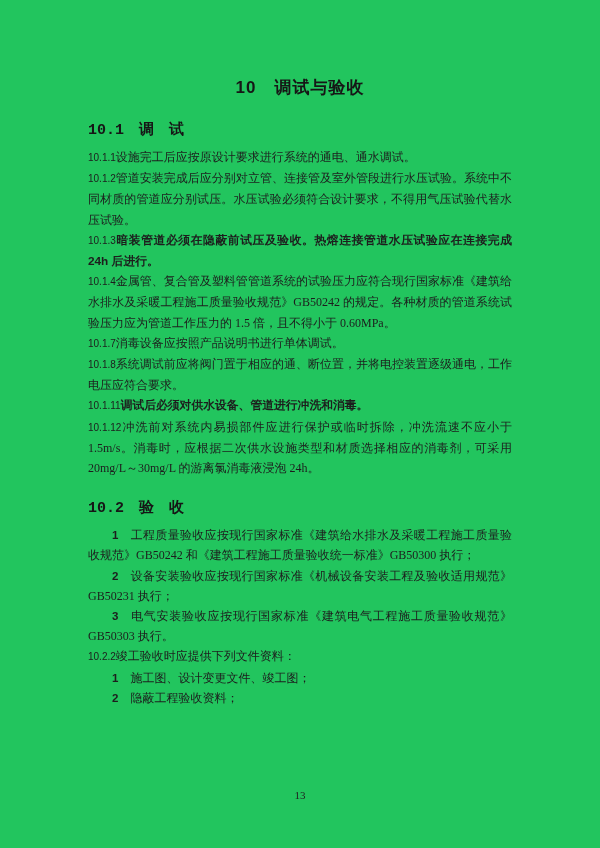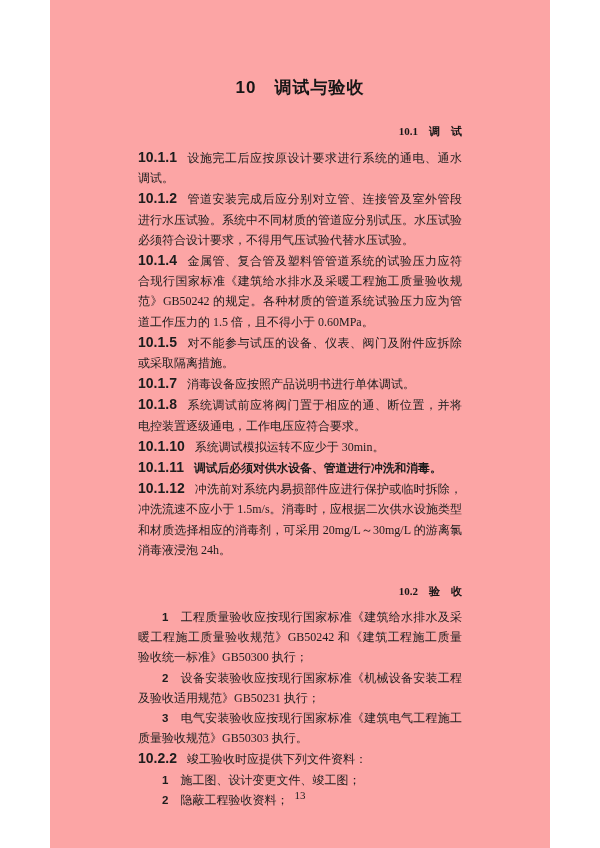--- a/index.html
+++ b/index.html
@@ -2,63 +2,62 @@
 <html><head>
 <meta charset="utf-8">
 <style>
   html, body {
     margin: 0;
     padding: 0;
     background: #ffffff;
   }
   .page {
     position: relative;
-    width: 500px;
+    width: 600px;
     height: 848px;
     margin: 0 auto;
-    background: #fca5a5;
+    background: #22c55e;
     overflow: hidden;
     font-family: "Liberation Serif", "DejaVu Serif", serif;
     color: #1d1d1d;
   }
   .content {
     padding: 76px 88px 0 88px;
   }
   .chapter-title {
     margin: 0 0 0 0;
     text-align: center;
     font-family: "Liberation Sans", "DejaVu Sans", sans-serif;
     font-weight: 700;
     font-size: 17px;
     line-height: 24px;
     letter-spacing: 1px;
     color: #161616;
   }
   .section-heading {
     margin: 22px 0 7px 0;
-    text-align: right;
-    font-family: Liberation Serif, serif;
+    text-align: left;
+    font-family: Liberation Mono, monospace;
     font-weight: 700;
-    font-size: 11px;
+    font-size: 15px;
     line-height: 18px;
     color: #161616;
   }
   .section-body {
     font-size: 12px;
     line-height: 20.2px;
   }
   p.clause, p.sub-item {
     margin: 0;
     text-align: justify;
   }
   .clause-num {
     font-family: "Liberation Sans", "DejaVu Sans", sans-serif;
-    font-weight: 700;
-    font-size: 14px;
-    margin-right: 10px;
+    font-weight: 400;
+    font-size: 10px;
     white-space: nowrap;
   }
   p.clause.bold .clause-text {
     font-weight: 700;
     font-family: "Liberation Sans", "DejaVu Sans", sans-serif;
     font-size: 11.8px;
   }
   p.sub-item {
     text-indent: 24px;
   }
@@ -85,32 +84,31 @@
   <div class="content">
     <h1 class="chapter-title">10　调试与验收</h1>
     <div id="sections">
   <section>
     <h2 class="section-heading">10.1　调　试</h2>
     <div class="section-body">
   <p class="clause"><span class="clause-num">10.1.1</span><span class="clause-text">设施完工后应按原设计要求进行系统的通电、通水调试。</span></p>
 
   <p class="clause"><span class="clause-num">10.1.2</span><span class="clause-text">管道安装完成后应分别对立管、连接管及室外管段进行水压试验。系统中不同材质的管道应分别试压。水压试验必须符合设计要求，不得用气压试验代替水压试验。</span></p>
 
+  <p class="clause bold"><span class="clause-num">10.1.3</span><span class="clause-text">暗装管道必须在隐蔽前试压及验收。热熔连接管道水压试验应在连接完成 24h 后进行。</span></p>
 
   <p class="clause"><span class="clause-num">10.1.4</span><span class="clause-text">金属管、复合管及塑料管管道系统的试验压力应符合现行国家标准《建筑给水排水及采暖工程施工质量验收规范》GB50242 的规定。各种材质的管道系统试验压力应为管道工作压力的 1.5 倍，且不得小于 0.60MPa。</span></p>
 
-  <p class="clause"><span class="clause-num">10.1.5</span><span class="clause-text">对不能参与试压的设备、仪表、阀门及附件应拆除或采取隔离措施。</span></p>
 
 
   <p class="clause"><span class="clause-num">10.1.7</span><span class="clause-text">消毒设备应按照产品说明书进行单体调试。</span></p>
 
   <p class="clause"><span class="clause-num">10.1.8</span><span class="clause-text">系统调试前应将阀门置于相应的通、断位置，并将电控装置逐级通电，工作电压应符合要求。</span></p>
 
 
-  <p class="clause"><span class="clause-num">10.1.10</span><span class="clause-text">系统调试模拟运转不应少于 30min。</span></p>
 
   <p class="clause bold"><span class="clause-num">10.1.11</span><span class="clause-text">调试后必须对供水设备、管道进行冲洗和消毒。</span></p>
 
   <p class="clause"><span class="clause-num">10.1.12</span><span class="clause-text">冲洗前对系统内易损部件应进行保护或临时拆除，冲洗流速不应小于 1.5m/s。消毒时，应根据二次供水设施类型和材质选择相应的消毒剂，可采用 20mg/L～30mg/L 的游离氯消毒液浸泡 24h。</span></p>
 
 </div>
   </section>
 
   <section>
     <h2 class="section-heading">10.2　验　收</h2>

